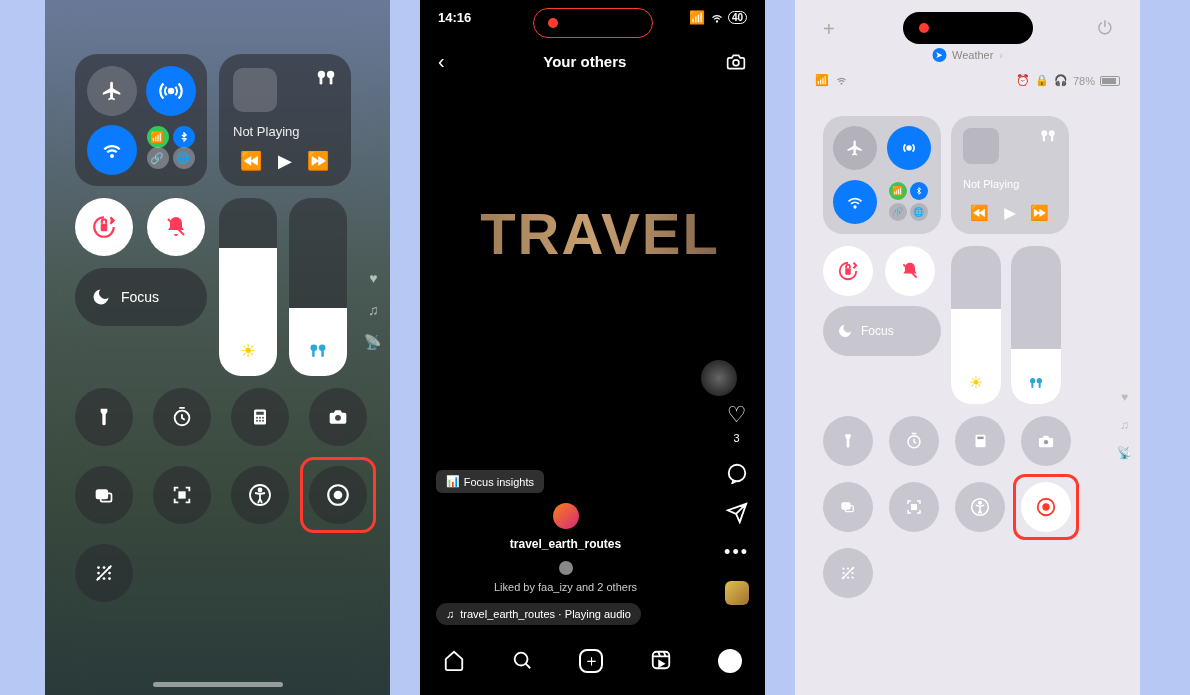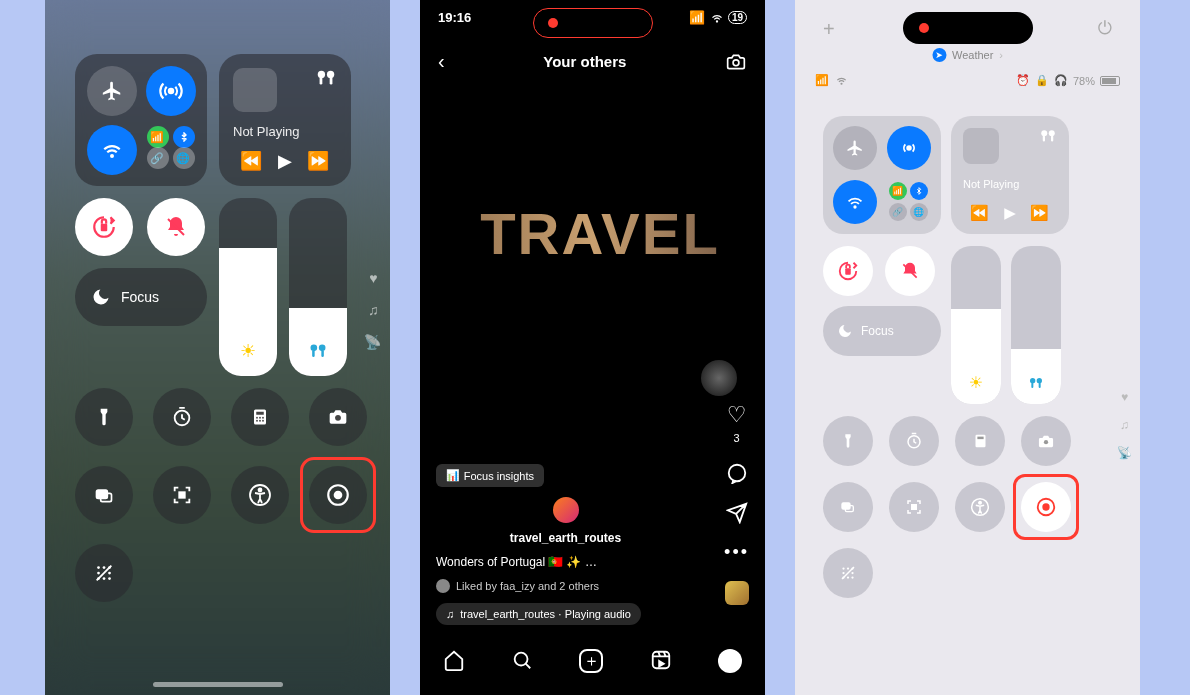--- a/index.html
+++ b/index.html
@@ -313,29 +313,29 @@
             <line x1="4" y1="20" x2="20" y2="4" stroke="#fff" stroke-width="2"></line>
           </svg>
       </div>
     </div>
   </div>
   <div class="home-ind"></div>
 </div>
 
 <div class="phone phone2">
   <div class="status2">
-    <span>19:16</span>
+    <span>14:16</span>
     <div class="right">
       <span>📶</span>
       <span>
         <svg width="14" height="14" viewBox="0 0 24 24" fill="#fff">
             <path d="M12 20a2 2 0 1 0 0-4 2 2 0 0 0 0 4zm-4-5a6 6 0 0 1 8 0l1.5-1.5a8 8 0 0 0-11 0L8 15zm-3-3a10 10 0 0 1 14 0l1.5-1.5a12 12 0 0 0-17 0L5 12z"></path>
           </svg>
       </span>
-      <span style="border:1px solid #fff;border-radius:7px;padding:0 3px;font-size:10px;">19</span>
+      <span style="border:1px solid #fff;border-radius:7px;padding:0 3px;font-size:10px;">40</span>
     </div>
   </div>
   <div class="notch">
       <div class="notch-dot"></div>
     </div>
   <div class="nav2">
     <span style="font-size:20px;">‹</span>
     <span class="nav2-title">Your others</span>
     <span>
       <svg width="22" height="20" viewBox="0 0 24 24" fill="none" stroke="#fff" stroke-width="2">
@@ -350,22 +350,21 @@
 
   <div class="reel-info">
     <div class="insights">
       <span>📊</span>
       <span>Focus insights</span>
     </div>
     <div class="user-row">
       <div class="avatar"></div>
       <span style="font-weight:600;">travel_earth_routes</span>
     </div>
-    <div>Wonders of Portugal 🇵🇹 ✨ …</div>
-    <div style="color:#ccc;font-size:11px;display:flex;align-items:center;gap:6px;">
+    <div style="color:#ccc;font-size:11px;display:flex;align-items:center;gap:6px;flex-direction:column;">
        <span style="width:14px;height:14px;border-radius:50%;background:#888;display:inline-block;"></span>
        <span>Liked by faa_izy and 2 others</span>
     </div>
     <div class="audio-pill">
       <span>♫</span>
       <span>travel_earth_routes · Playing audio</span>
     </div>
   </div>
 
   <div class="reel-actions">

